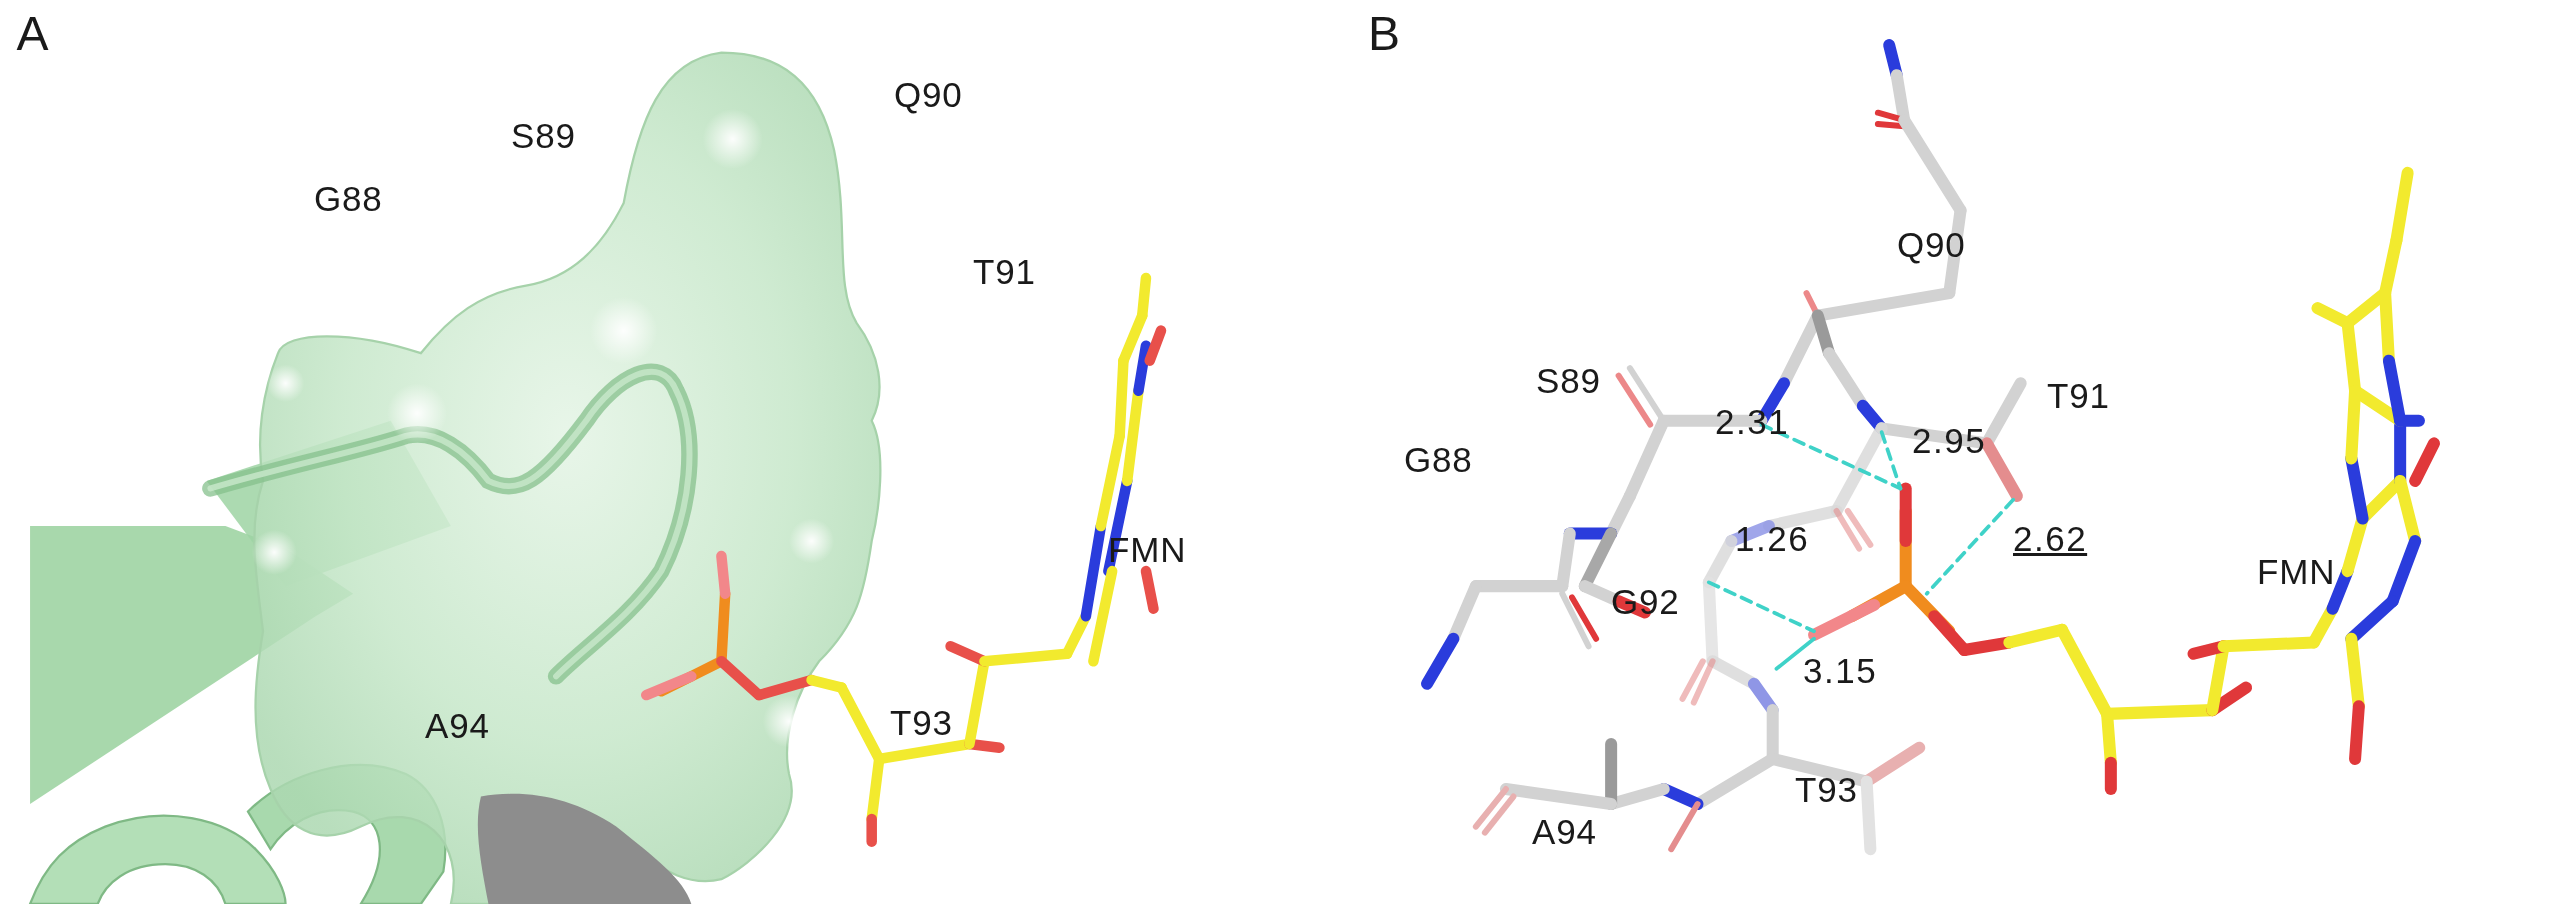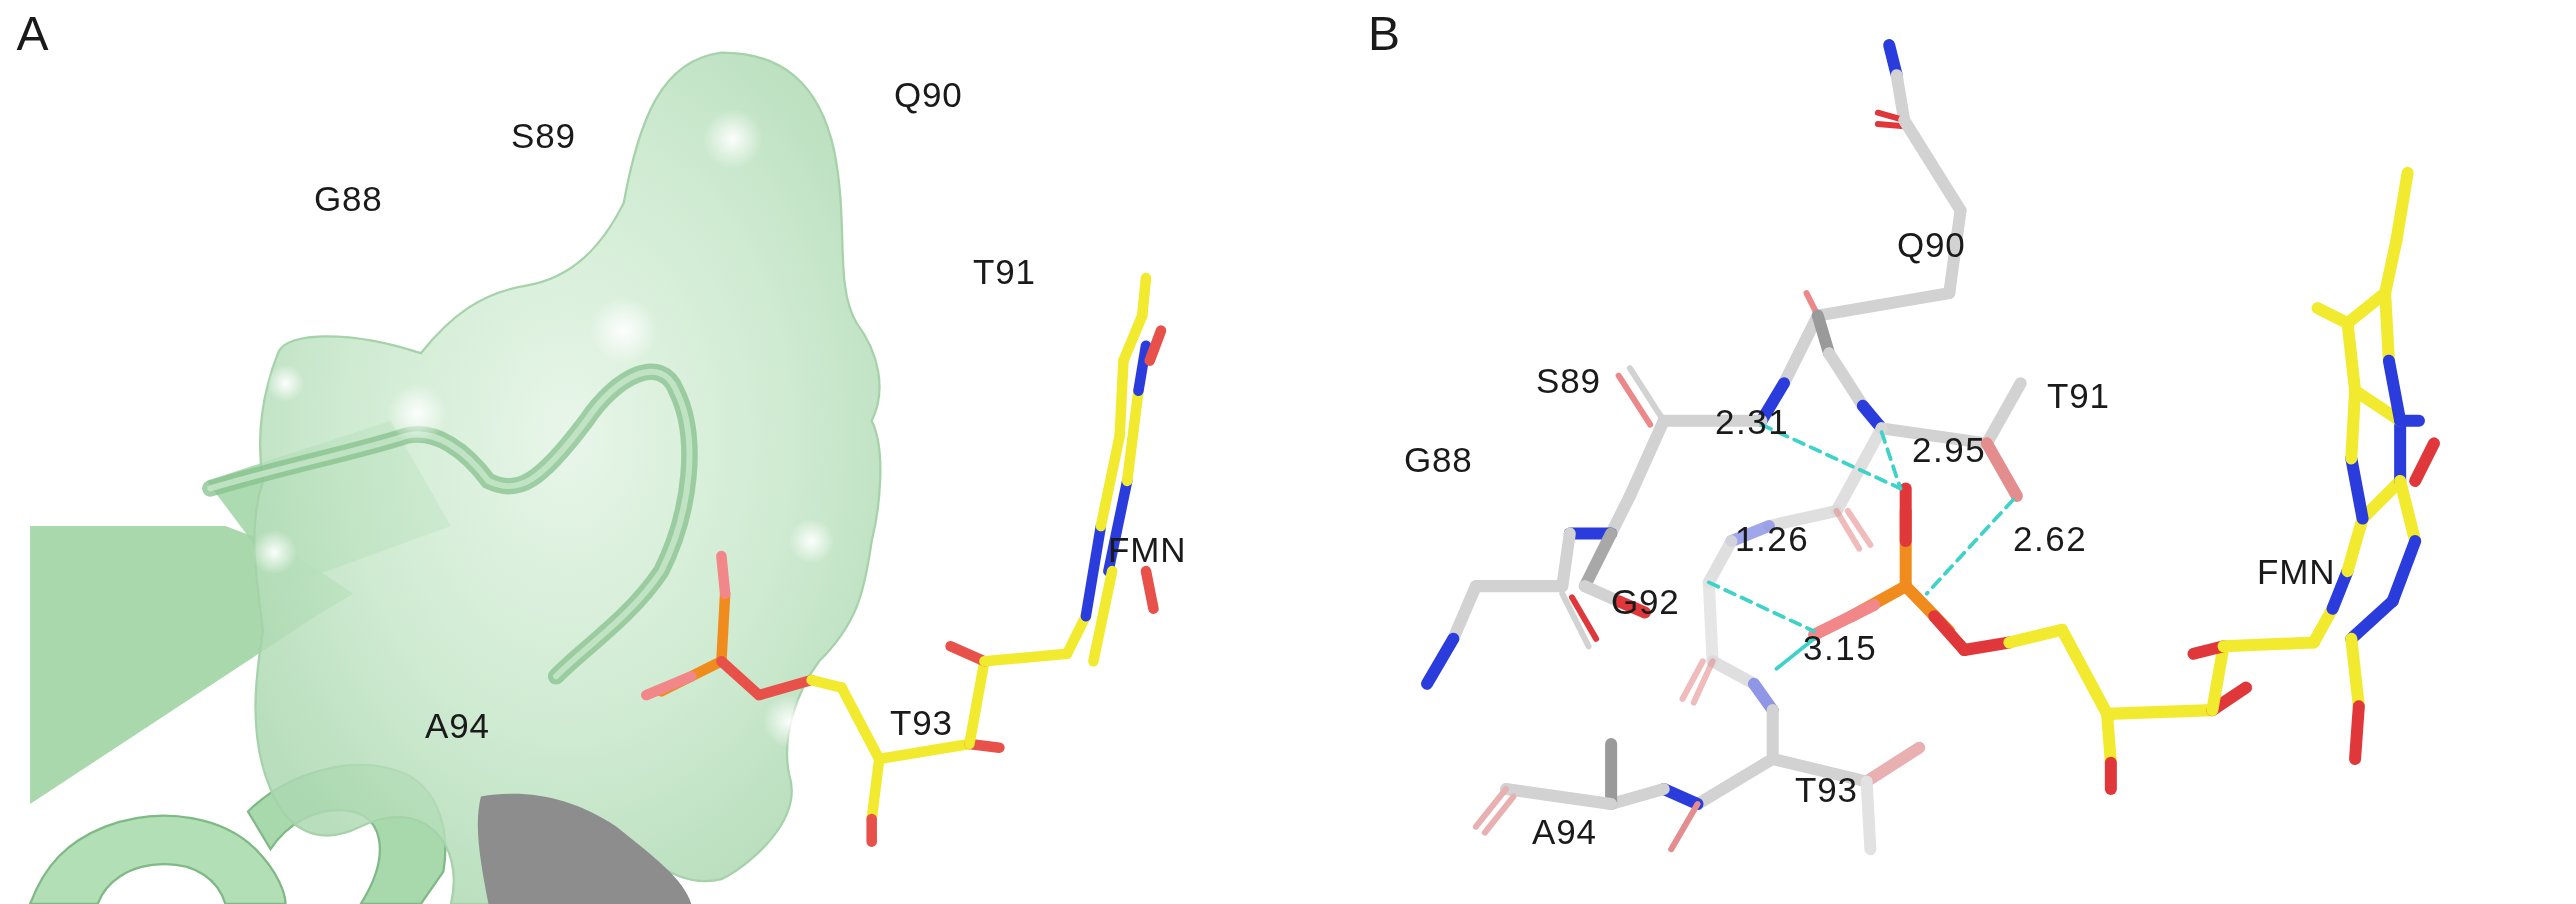--- a/index.html
+++ b/index.html
@@ -232,18 +232,18 @@
   <div class="lbl" style="left:609px; top:225px;">Q90</div>
   <div class="lbl" style="left:248px; top:361px;">S89</div>
   <div class="lbl" style="left:116px; top:440px;">G88</div>
   <div class="lbl" style="left:759px; top:376px;">T91</div>
   <div class="lbl" style="left:323px; top:582px;">G92</div>
   <div class="lbl" style="left:507px; top:770px;">T93</div>
   <div class="lbl" style="left:244px; top:812px;">A94</div>
   <div class="lbl" style="left:969px; top:552px;">FMN</div>
 
   <div class="dist" style="left:427px; top:402px;">2.31</div>
-  <div class="dist" style="left:624px; top:421px;margin-top:9px;">2.95</div>
+  <div class="dist" style="left:624px; top:421px;">2.95</div>
   <div class="dist" style="left:447px; top:519px;">1.26</div>
-  <div class="dist" style="left:725px; top:519px;">2.62</div>
-  <div class="dist" style="left:515px; top:628px;">3.15</div>
+  <div class="dist" style="left:725px; top:519px;text-decoration:underline;">2.62</div>
+  <div class="dist" style="left:515px; top:651px;">3.15</div>
 </div>
 
 
 </body></html>

